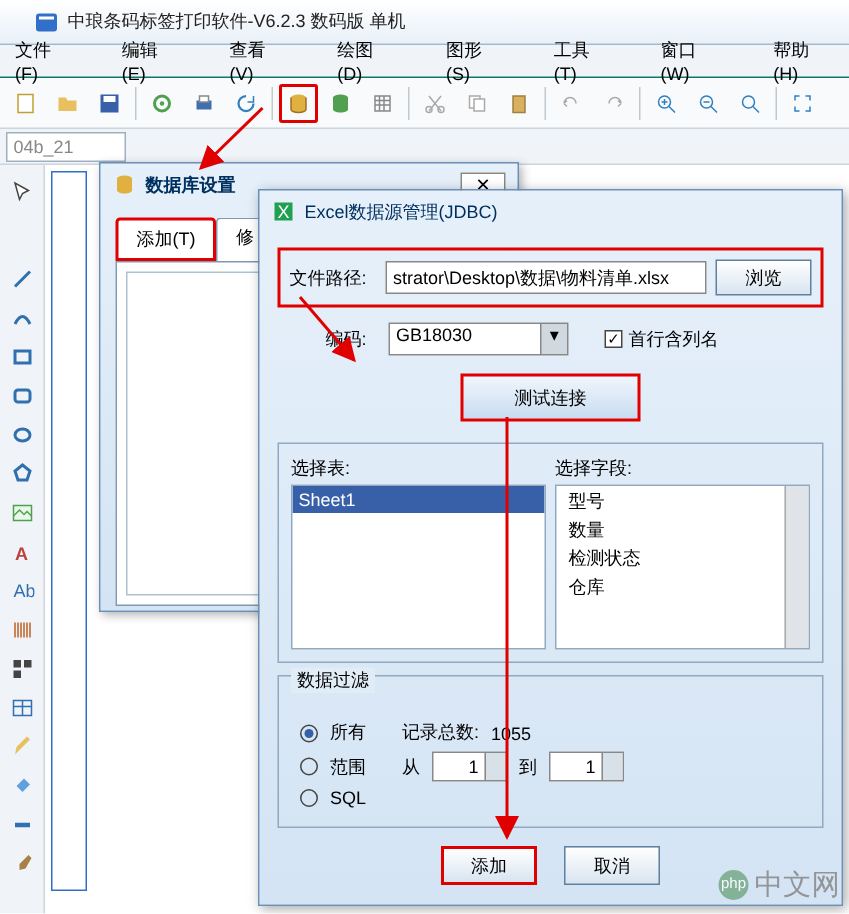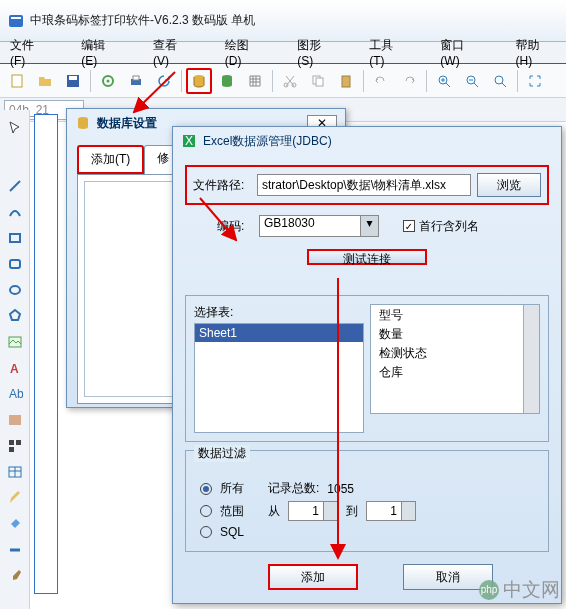--- a/index.html
+++ b/index.html
@@ -1,19 +1,19 @@
 <!DOCTYPE html>
 <html><head>
   <meta charset="utf-8">
   <style>
     * { box-sizing: border-box; margin: 0; padding: 0; font-family: "Microsoft YaHei", SimSun, sans-serif; font-size: 12px; }
     body { width: 566px; height: 609px; background: #fff; position: relative; overflow: hidden; }
     
     
-    .titlebar { height: 42px; background: linear-gradient(#fff, #e8f0f8); border-bottom: 1px solid #a0b8d0; display: flex; align-items: center; padding: 0 8px; }
+    .titlebar { height: 30px; background: linear-gradient(#fff, #e8f0f8); border-bottom: 1px solid #a0b8d0; display: flex; align-items: center; padding: 0 23px; }
     .titlebar .icon { width: 16px; height: 16px; margin-right: 6px; }
     .titlebar .title { flex: 1; color: #222; }
     
     
     .menubar { height: 22px; background: #f0f4f8; display: flex; align-items: center; padding: 0 4px; gap: 20px; border-bottom: 1px solid #0f766e; }
     .menubar span { padding: 2px 6px; cursor: pointer; }
     
     
     .toolbar { height: 34px; background: #f8fafc; border-bottom: 1px solid #ccd4dc; display: flex; align-items: center; padding: 0 4px; gap: 2px; }
     .tbtn { width: 26px; height: 26px; display: flex; align-items: center; justify-content: center; border-radius: 2px; cursor: pointer; }
@@ -56,21 +56,21 @@
     .fileRow button { width: 64px; height: 24px; border: 1px solid #6080a0; background: linear-gradient(#fff,#d8e4f0); cursor: pointer; }
     
     .encRow { display: flex; align-items: center; gap: 6px; margin: 0 0 12px 32px; }
     .encRow label { width: 36px; }
     .encRow .combo { width: 120px; height: 22px; border: 1px solid #888; background: #fff; display: flex; align-items: flex-start; }
     .encRow .combo span { flex: 1; padding: 0 4px; }
     .encRow .combo .drop { width: 18px; height: 20px; background: #d0d8e0; text-align: center; border-left: 1px solid #888; }
     .encRow .chk { margin-left: 18px; display: flex; align-items: center; gap: 4px; }
     .encRow .chk .box { width: 12px; height: 12px; border: 1px solid #444; background: #fff; display: flex; align-items: center; justify-content: center; font-size: 10px; }
     
-    .testBtn { display: block; margin: 0 auto 30px; width: 120px; height: 16px; border: 2px solid #e00000; background: linear-gradient(#f0f6fc,#c8dcf0); cursor: pointer; font-family: Liberation Serif, serif; }
+    .testBtn { display: block; margin: 0 auto 14px; width: 120px; height: 32px; border: 2px solid #e00000; background: linear-gradient(#f0f6fc,#c8dcf0); cursor: pointer; font-family: Liberation Serif, serif; }
     
     .selGroup { border: 1px solid #90a8c0; padding: 8px; margin-bottom: 8px; position: relative; }
     .selGrid { display: flex; gap: 6px; }
     .selCol { flex: 1; }
     .selCol label { display: block; margin-bottom: 2px; }
     .selCol .list { height: 110px; background: #fff; border: 1px solid #90a8c0; overflow: hidden; }
     .selCol .list div { background: #3860a8; color: #fff; padding: 2px 4px; margin: 0; }
     .selCol .list2 div { background: transparent; color: #000; padding: 1px 4px; }
     .selCol .list.withscroll { display: flex; }
     .selCol .list.withscroll .litems { flex: 1; }
@@ -80,21 +80,21 @@
     .filterGroup .ttl { position: relative; top: -14px; background: linear-gradient(#e0ecf6,#e0ecf6); padding: 0 4px; display: inline-block; }
     .radRow { display: flex; align-items: center; gap: 8px; margin: 4px 6px; }
     .radRow .rad { width: 12px; height: 12px; border: 1px solid #444; border-radius: 50%; display: inline-flex; align-items: center; justify-content: center; }
     .radRow .rad.on::after { content: ""; width: 6px; height: 6px; background: #3860a8; border-radius: 50%; }
     .radRow .rlabel { width: 40px; }
     .radRow .spin { width: 50px; height: 20px; border: 1px solid #888; background: #fff; display: flex; }
     .radRow .spin span { flex: 1; padding: 0 4px; text-align: right; line-height: 18px; }
     .radRow .spin .sb { width: 14px; background: #d8e0e8; border-left: 1px solid #888; }
     
     .btnRow { display: flex; justify-content: center; gap: 18px; margin-top: 12px; }
-    .btnRow button { width: 90px; height: 26px; border: 1px solid #6080a0; background: linear-gradient(#fff,#d8e4f0); cursor: pointer; margin-left: 27px; }
+    .btnRow button { width: 64px; height: 26px; border: 1px solid #6080a0; background: linear-gradient(#fff,#d8e4f0); cursor: pointer; }
     .btnRow button.hl { border: 2px solid #e00000; }
     
     
     .arrow { position: absolute; pointer-events: none; }
     
     
     .wm { position: absolute; right: 6px; bottom: 6px; display: flex; align-items: center; gap: 4px; opacity: .85; }
     .wm .logo { width: 20px; height: 20px; background: #7a8; border-radius: 50%; color: #fff; text-align: center; line-height: 20px; font-size: 10px; margin-left: 42px; }
     .wm .txt { color: #888; font-size: 19px; }
     
@@ -379,20 +379,21 @@
 
     <div class="selGroup">
       <div class="selGrid">
         <div class="selCol">
           <label>选择表:</label>
           <div class="list">
             <div>Sheet1</div>
           </div>
         </div>
         <div class="selCol">
+          <label>选择字段:</label>
           <div class="list list2 withscroll">
             <div class="litems">
               <div>型号</div>
               <div>数量</div>
               <div>检测状态</div>
               <div>仓库</div>
             </div>
             <div class="sbar"></div>
           </div>
         </div>

